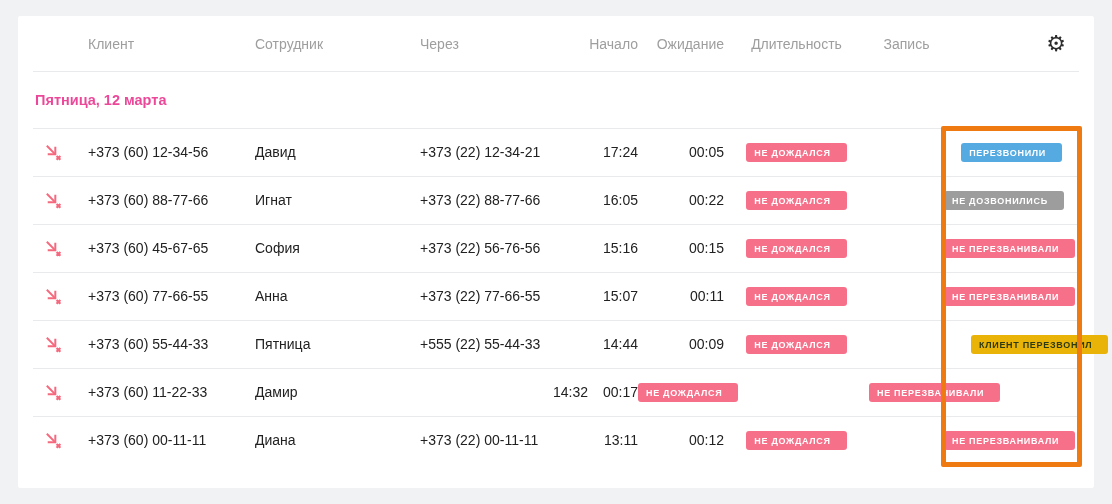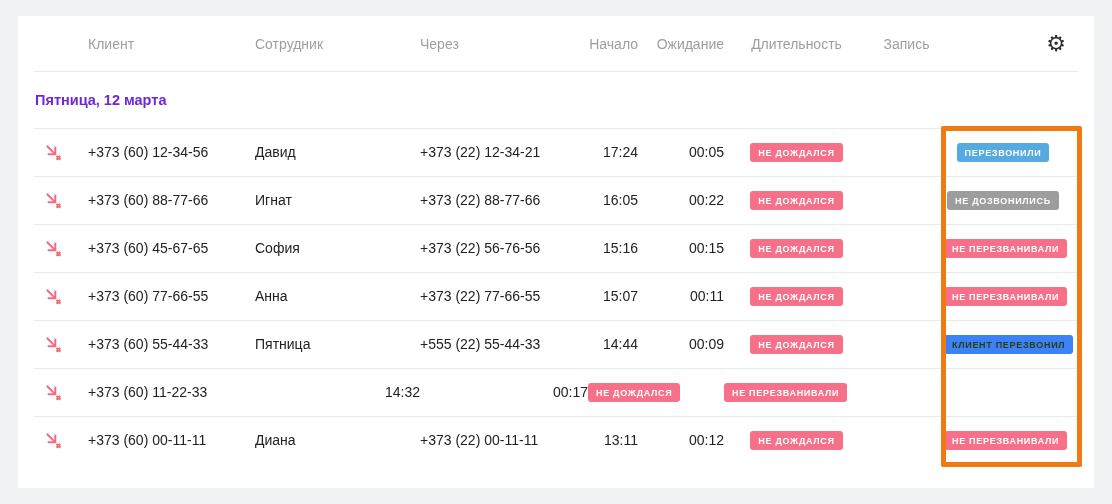--- a/index.html
+++ b/index.html
@@ -22,36 +22,36 @@
     grid-template-columns: 70px 167px 165px 168px 50px 86px 145px 75px 1fr;
     align-items: center;
   }
   .table-header { height: 55px; }
   .th {
     color: #9e9e9e;
     font-size: 14px;
   }
   .c-start, .c-wait { text-align: right; justify-self: stretch; }
   .c-dur, .c-rec { text-align: center; }
-  .c-status { text-align: center; padding-right: 32px; text-decoration: underline; }
+  .c-status { text-align: right; padding-right: 32px; text-decoration: underline; }
   .gear-cell { display: flex; justify-content: flex-end; padding-right: 28px; }
   .gear {
     font-size: 22px;
     color: #2d2d2d;
     line-height: 1;
     cursor: pointer;
   }
   .date-row {
     height: 57px;
     display: flex;
     align-items: center;
     padding-left: 17px;
     font-size: 14.5px;
     font-weight: 700;
-    color: #6d28d9;
+    color: #ec4899;
     position: relative;
   }
   .date-row::before {
     content: "";
     position: absolute;
     top: 0; left: 15px; right: 15px;
     border-top: 1px solid #e9eaeb;
   }
   .row {
     height: 48px;
@@ -64,28 +64,28 @@
     position: absolute;
     top: 0; left: 15px; right: 15px;
     border-top: 1px solid #e9eaeb;
   }
   .c-icon { display: flex; justify-content: center; }
   .badge {
     display: inline-block;
     font-size: 9px;
     font-weight: 700;
     letter-spacing: 0.7px;
-    padding: 5px 8px 4px 8px;
+    padding: 5px 16px 4px 8px;
     border-radius: 3px;
     white-space: nowrap;
   }
   .badge[data-variant="pink"]  { background: #f7708a; color: #ffffff; }
   .badge[data-variant="blue"]  { background: #55aae1; color: #ffffff; }
   .badge[data-variant="gray"]  { background: #9d9d9d; color: #ffffff; }
-  .badge[data-variant="green"] { background: #3b82f6; color: #2e3b10; }
+  .badge[data-variant="green"] { background: #eab308; color: #2e3b10; margin-left: 27px; }
   .highlight-box {
     position: absolute;
     left: 923px; top: 110px;
     width: 141px; height: 341px;
     border: 5px solid #ef7a12;
     border-radius: 2px;
     pointer-events: none;
   }
 </style>
 </head>
@@ -199,20 +199,21 @@
     <div class="c-status"><span class="badge" data-variant="green">КЛИЕНТ ПЕРЕЗВОНИЛ</span></div>
   </div>
 
   <div class="grid-row row">
     <div class="c-icon">
         <svg width="21" height="21" viewBox="0 0 22 22">
           <use href="#missed-call"></use>
         </svg>
       </div>
     <div>+373 (60) 11-22-33</div>
+    <div>Дамир</div>
     <div class="c-start">14:32</div>
     <div class="c-wait">00:17</div>
     <div class="c-dur"><span class="badge" data-variant="pink">НЕ ДОЖДАЛСЯ</span></div>
     <div class="c-rec"></div>
     <div class="c-status"><span class="badge" data-variant="pink">НЕ ПЕРЕЗВАНИВАЛИ</span></div>
   </div>
 
   <div class="grid-row row">
     <div class="c-icon">
         <svg width="21" height="21" viewBox="0 0 22 22">

